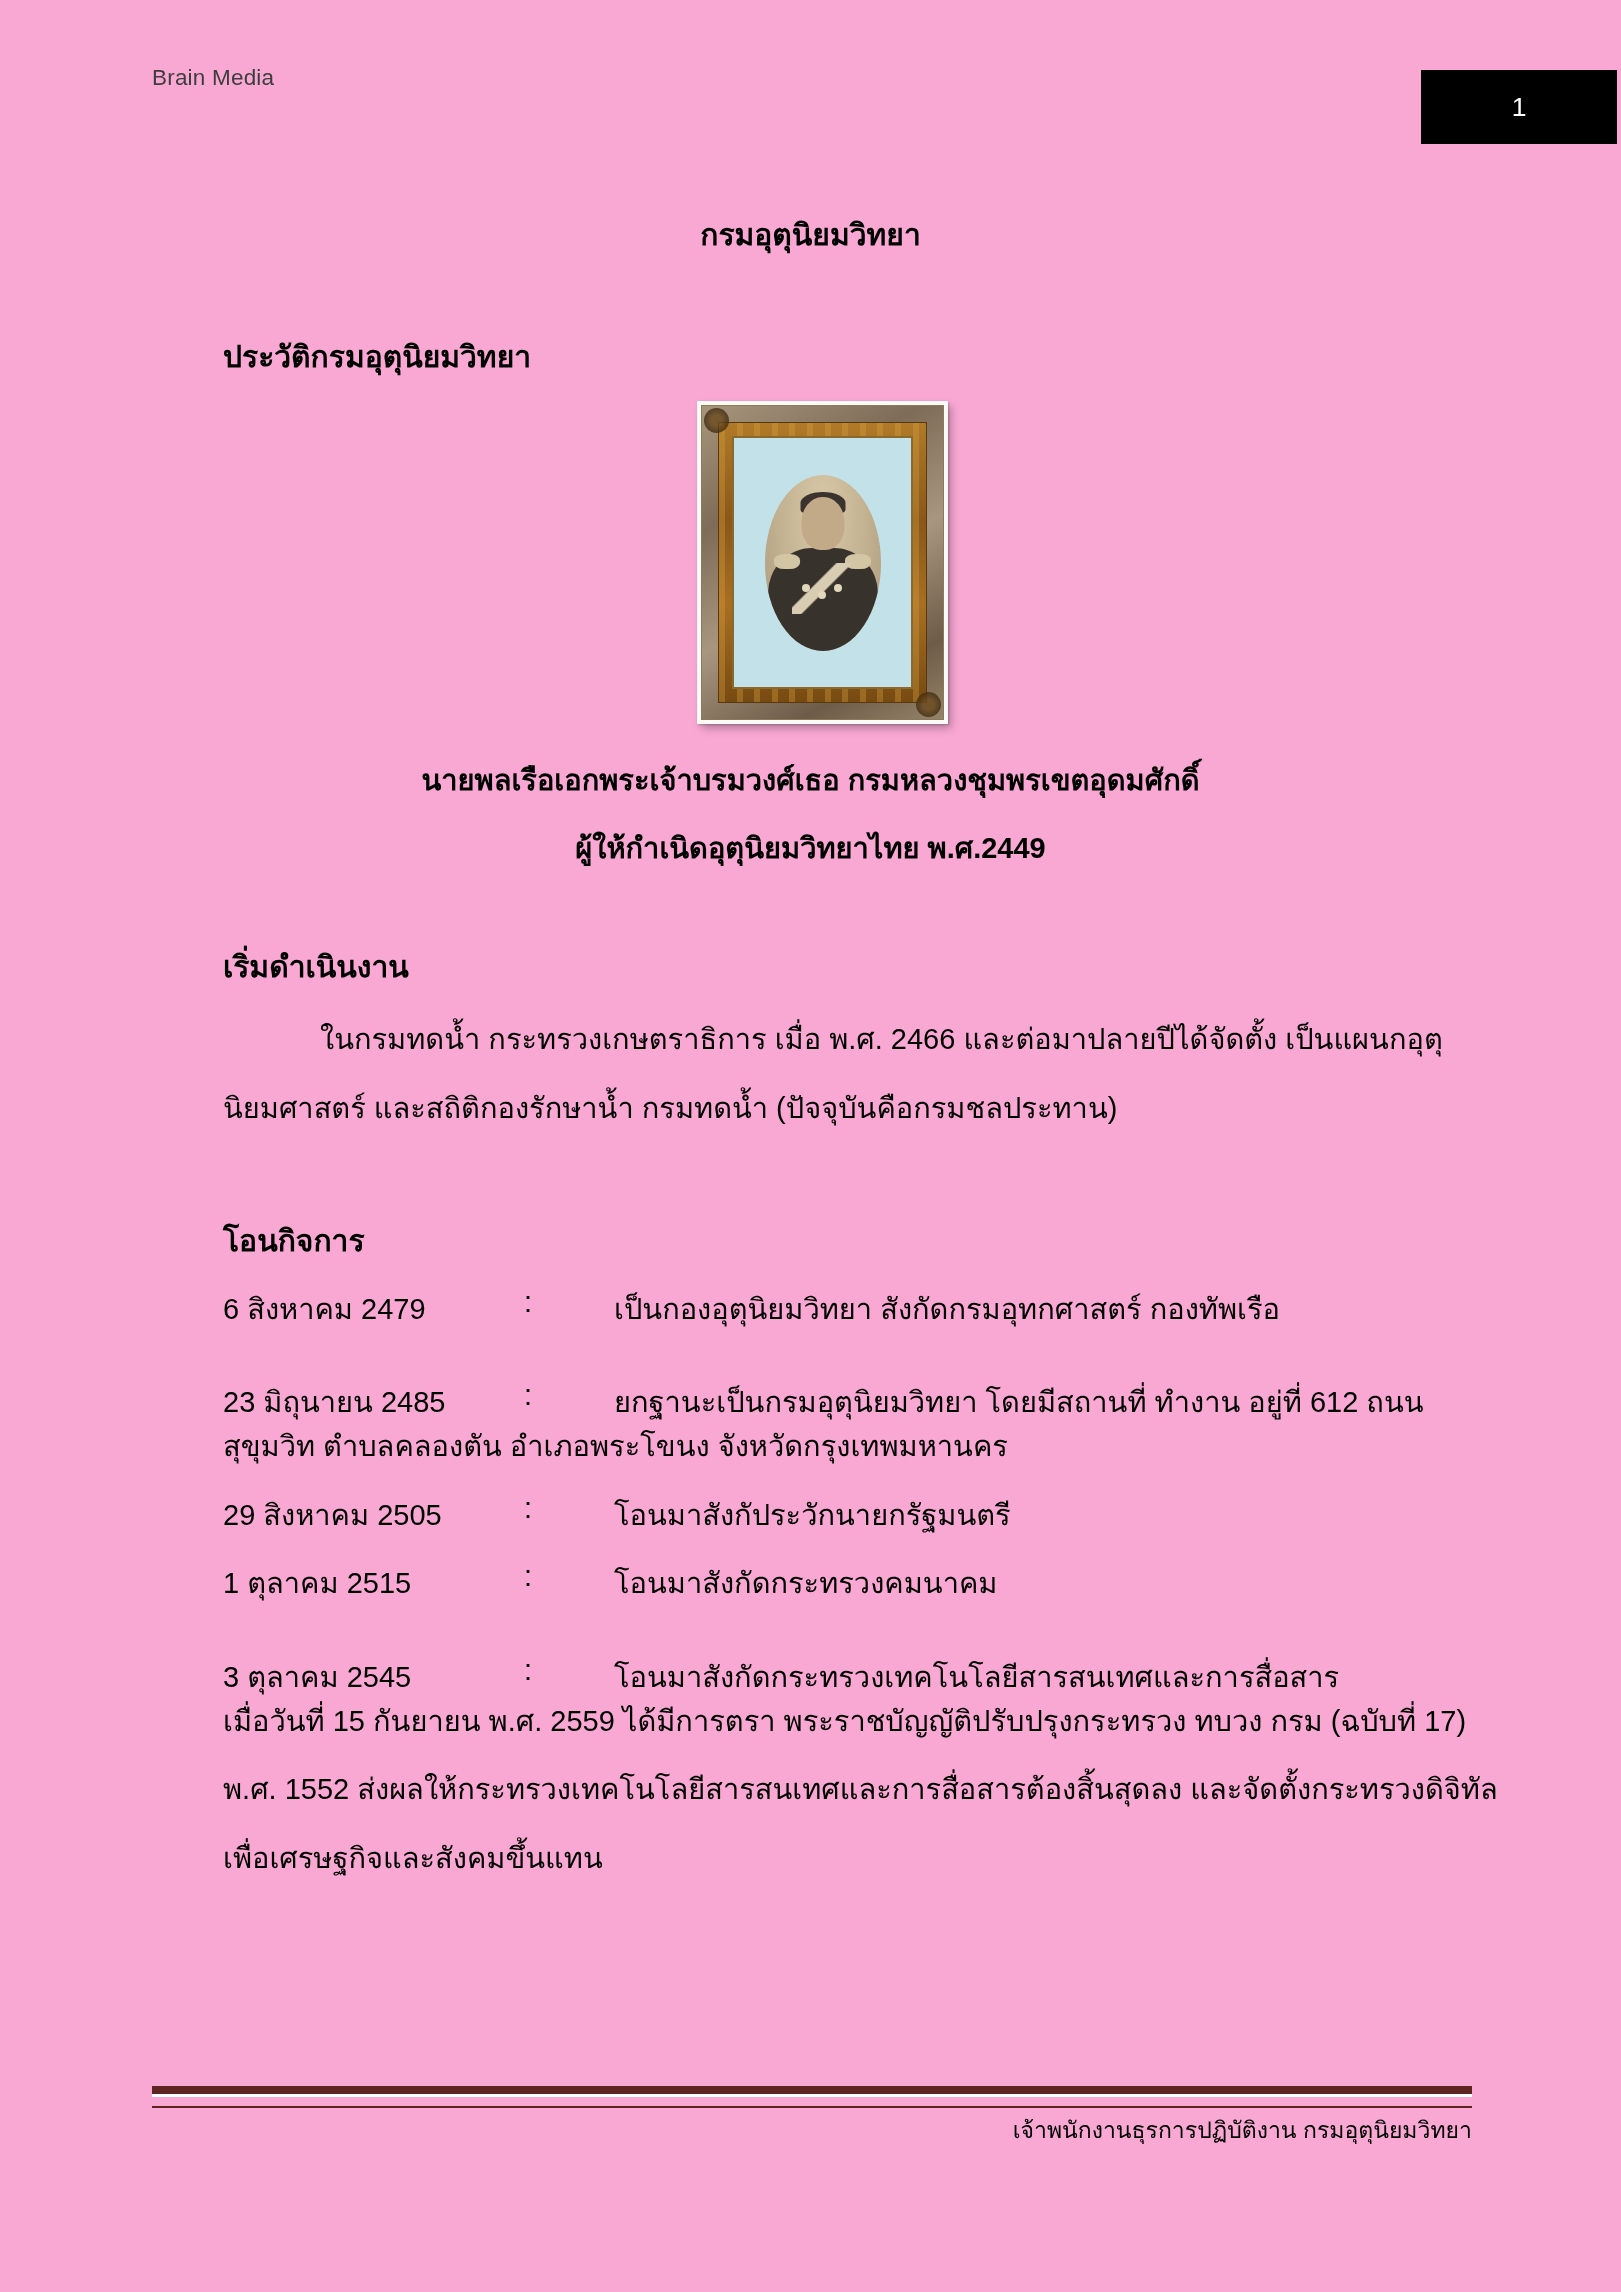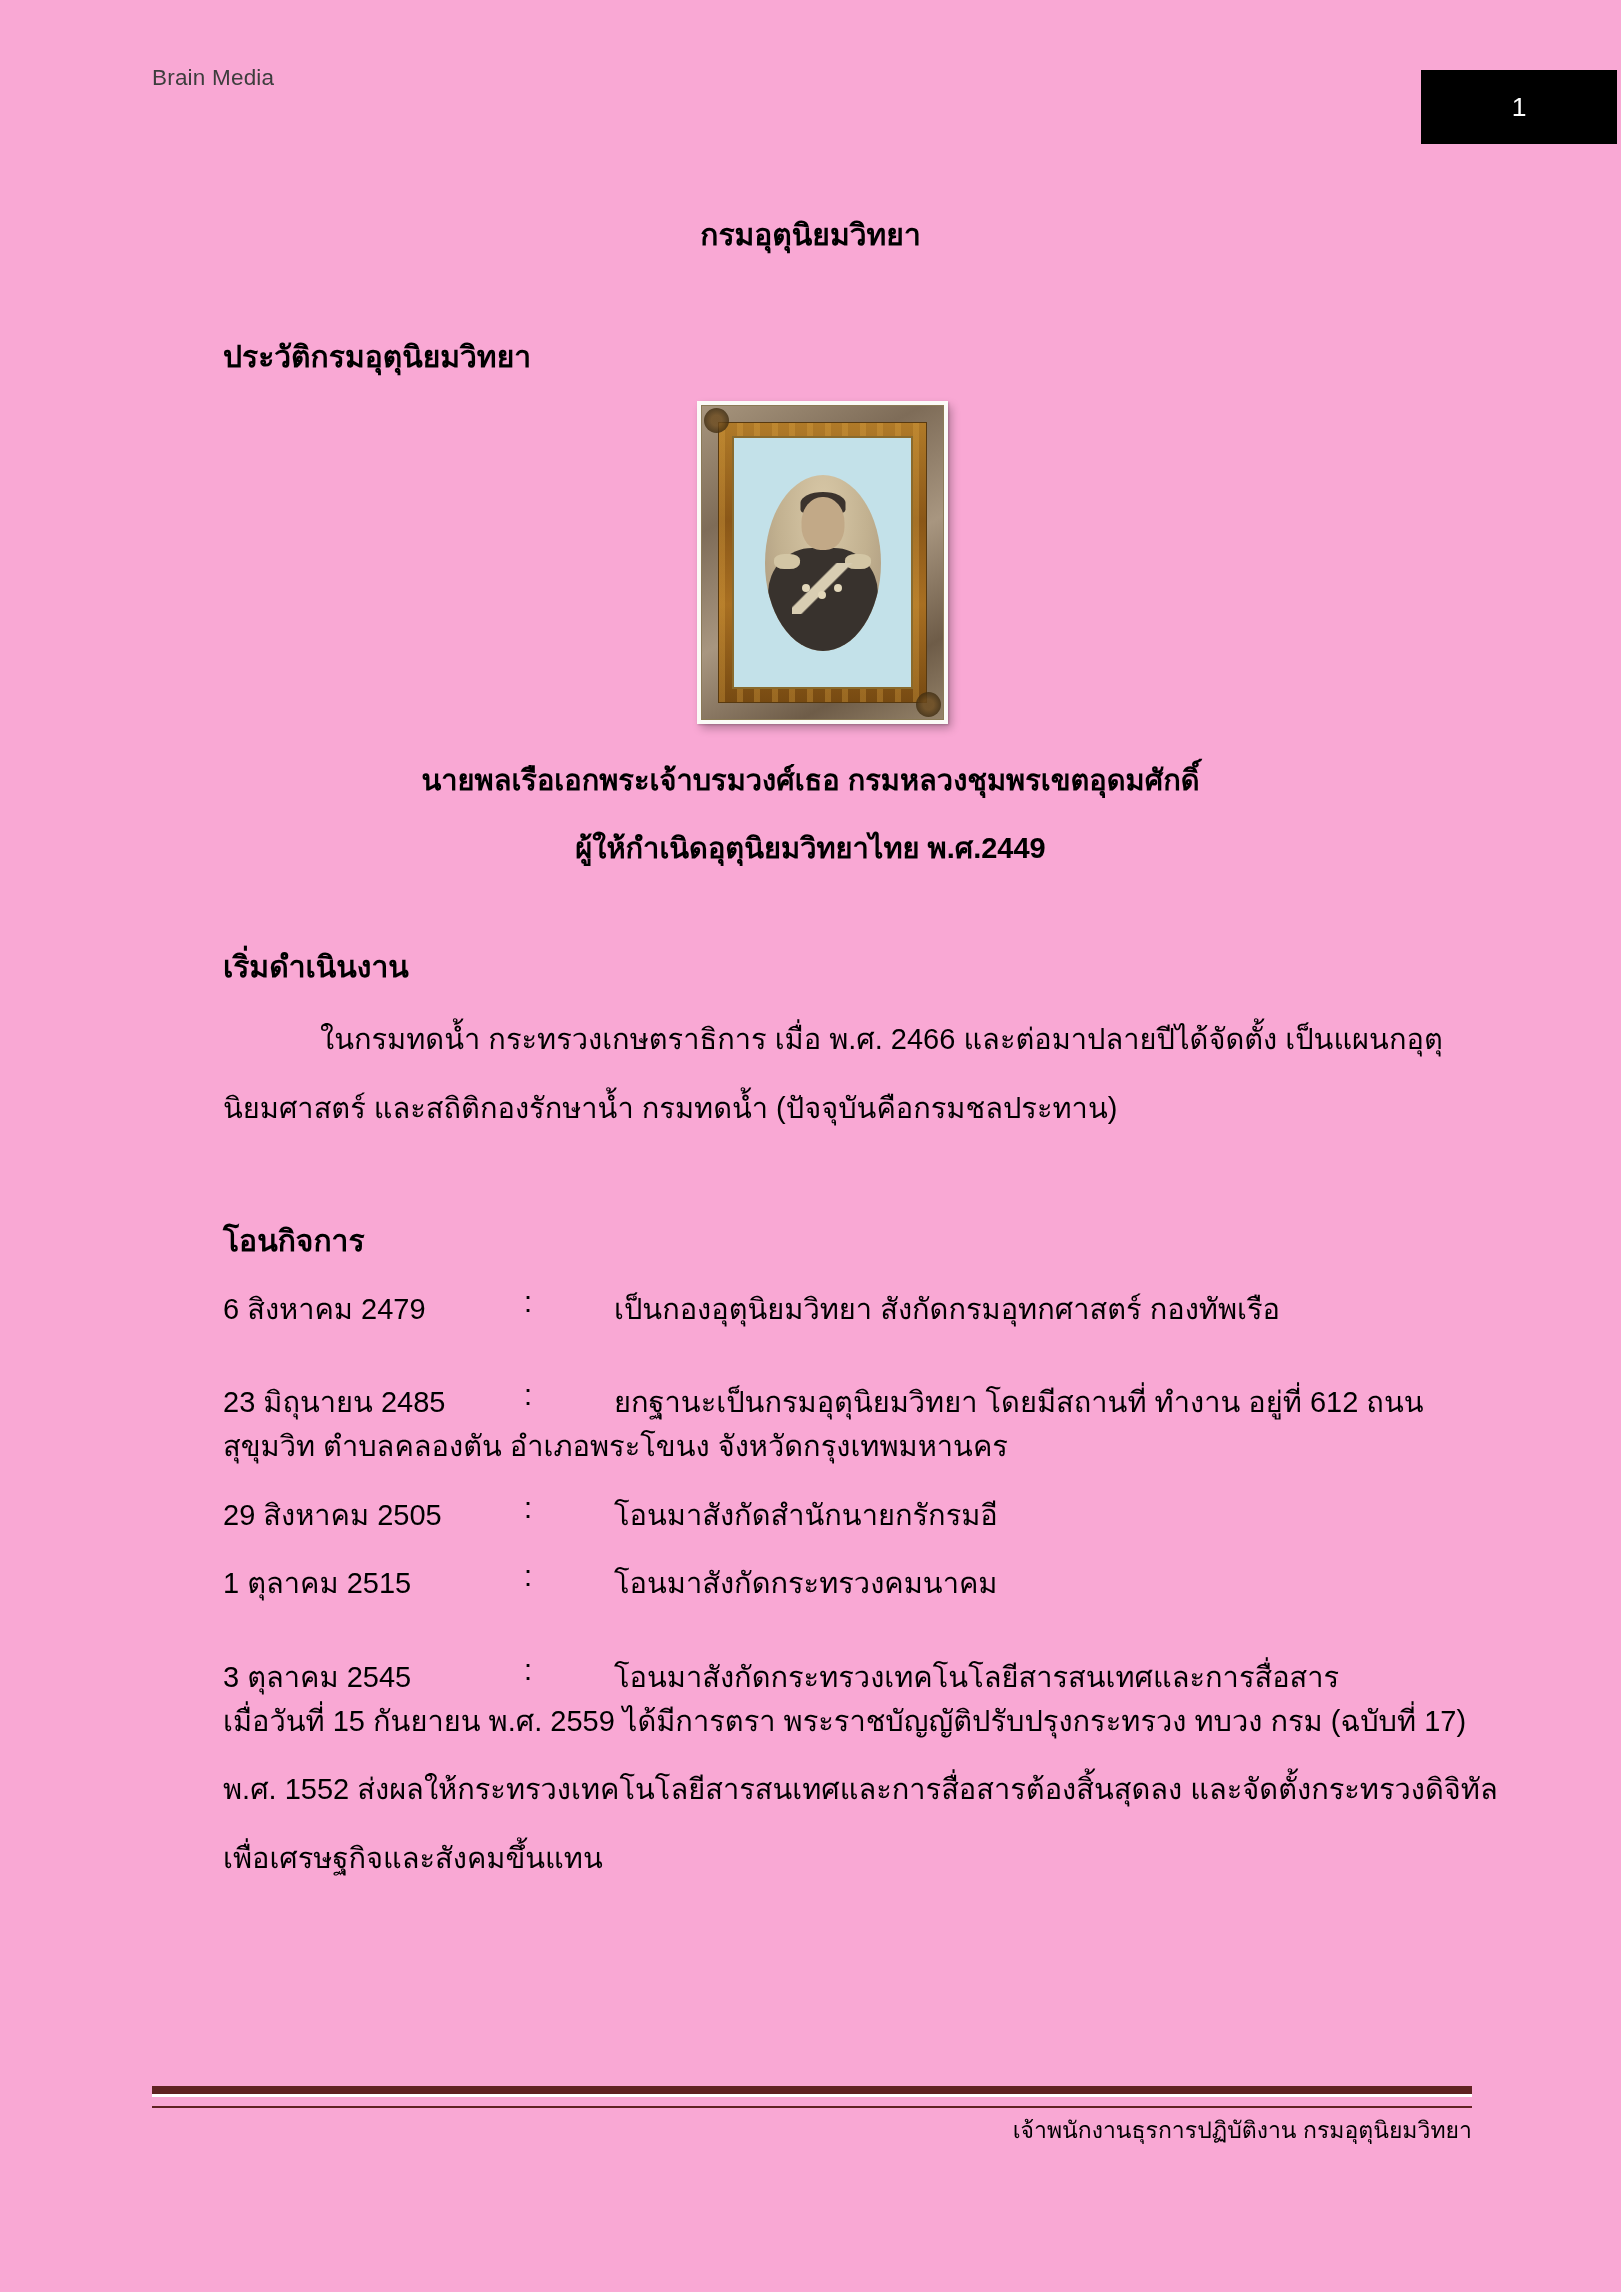--- a/index.html
+++ b/index.html
@@ -189,21 +189,21 @@
   </div>
   <div class="abs t-row r2">
     <span class="date">23 มิถุนายน 2485</span>
     <span class="sep">:</span>
     <span class="detail">ยกฐานะเป็นกรมอุตุนิยมวิทยา โดยมีสถานที่ ทำงาน อยู่ที่ 612 ถนน</span>
   </div>
   <div class="abs body-line rcont">สุขุมวิท ตำบลคลองตัน อำเภอพระโขนง จังหวัดกรุงเทพมหานคร</div>
   <div class="abs t-row r3">
     <span class="date">29 สิงหาคม 2505</span>
     <span class="sep">:</span>
-    <span class="detail">โอนมาสังกัดสำนักนายกรักรมอี</span>
+    <span class="detail">โอนมาสังกัประวักนายกรัฐมนตรี</span>
   </div>
   <div class="abs t-row r4">
     <span class="date">1 ตุลาคม 2515</span>
     <span class="sep">:</span>
     <span class="detail">โอนมาสังกัดกระทรวงคมนาคม</span>
   </div>
   <div class="abs t-row r5">
     <span class="date">3 ตุลาคม 2545</span>
     <span class="sep">:</span>
     <span class="detail">โอนมาสังกัดกระทรวงเทคโนโลยีสารสนเทศและการสื่อสาร</span>

